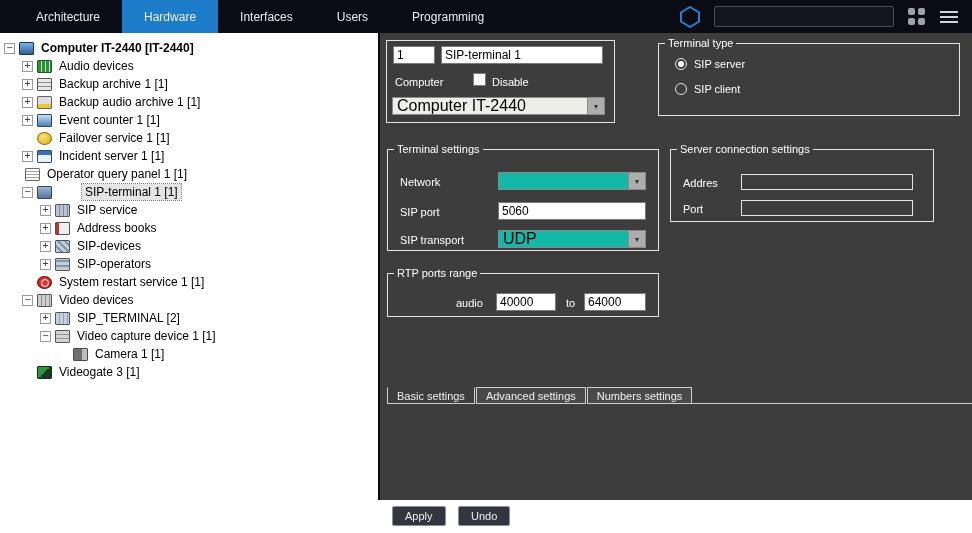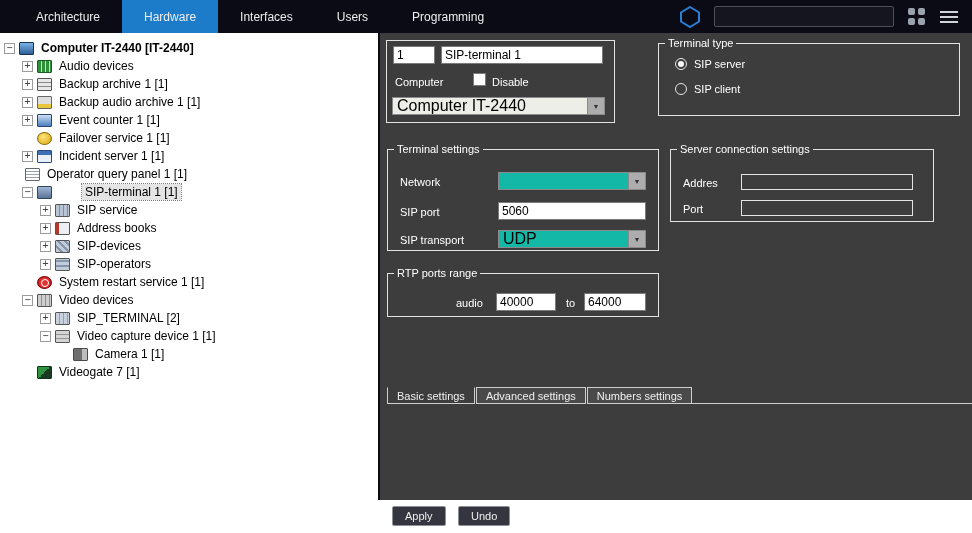--- a/index.html
+++ b/index.html
@@ -220,21 +220,21 @@
         <span class="tlabel">Video capture device 1 [1]</span>
       </div>
       <div class="trow" style="padding-left: 58px;">
         <span class="expand-spacer"></span>
         <span class="ti ti-camera"></span>
         <span class="tlabel">Camera 1 [1]</span>
       </div>
       <div class="trow" style="padding-left: 22px;">
         <span class="expand-spacer"></span>
         <span class="ti ti-videogate"></span>
-        <span class="tlabel">Videogate 7 [1]</span>
+        <span class="tlabel">Videogate 3 [1]</span>
       </div>
     </div>
 
   <div class="right-panel">
 
     <div class="id-box">
       <input class="tinput" style="left: 6px; top: 5px; width: 42px;" value="1">
       <input class="tinput" style="left: 54px; top: 5px; width: 162px;" value="SIP-terminal 1">
       <span class="flabel" style="left:8px;top:35px;">Computer</span>
       <span class="checkbox" style="left:86px;top:32px;"></span>

